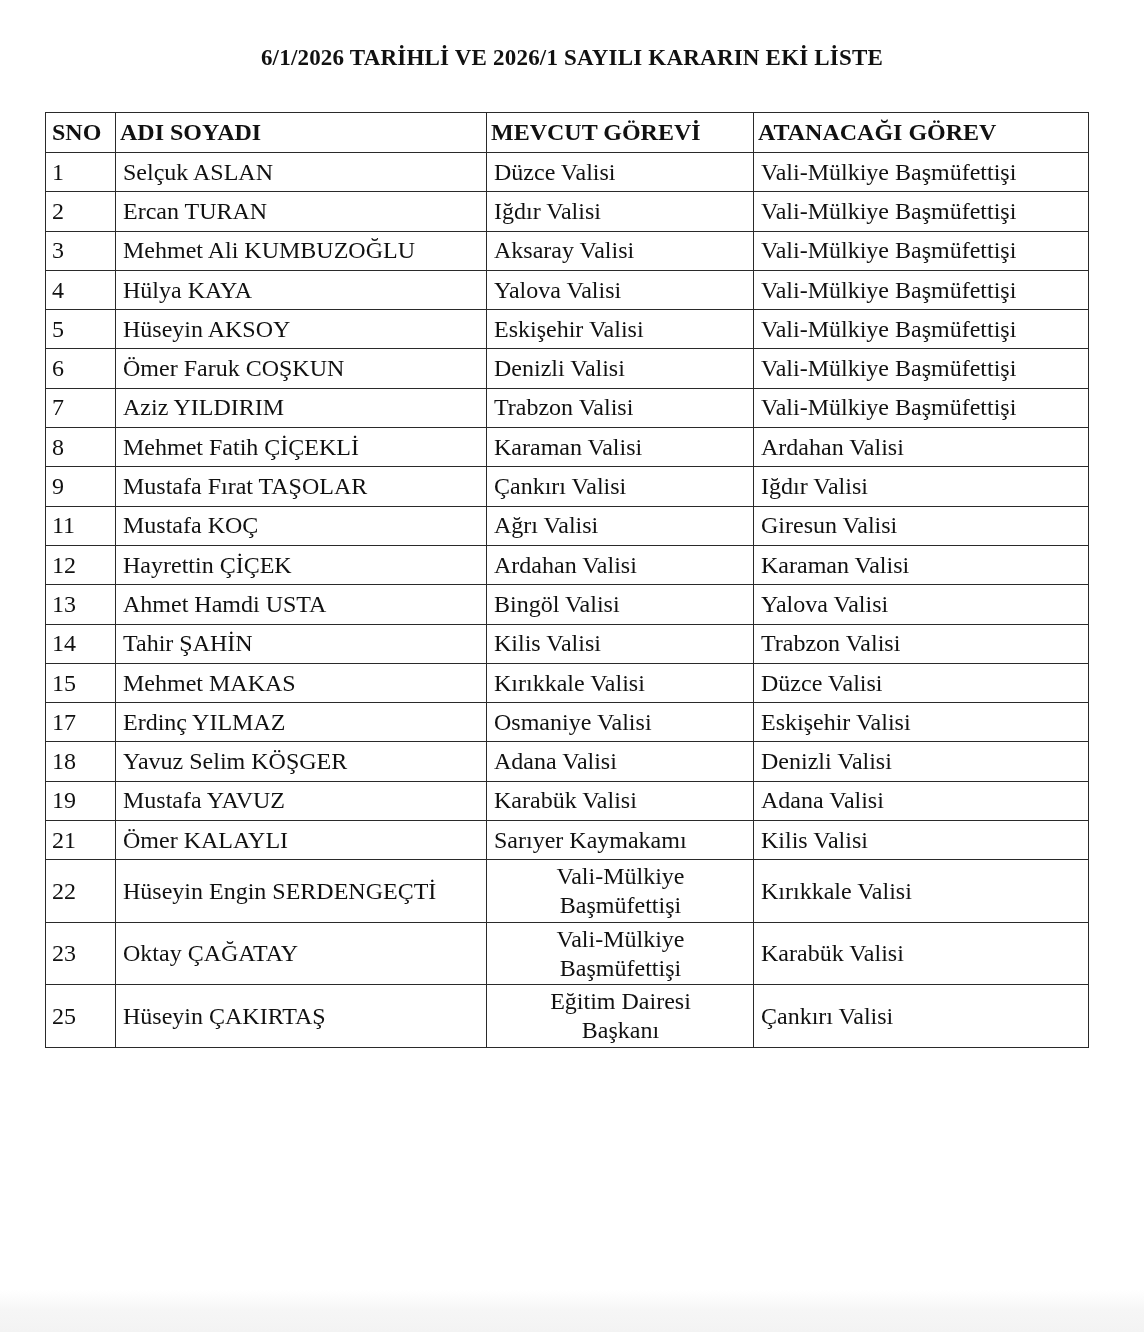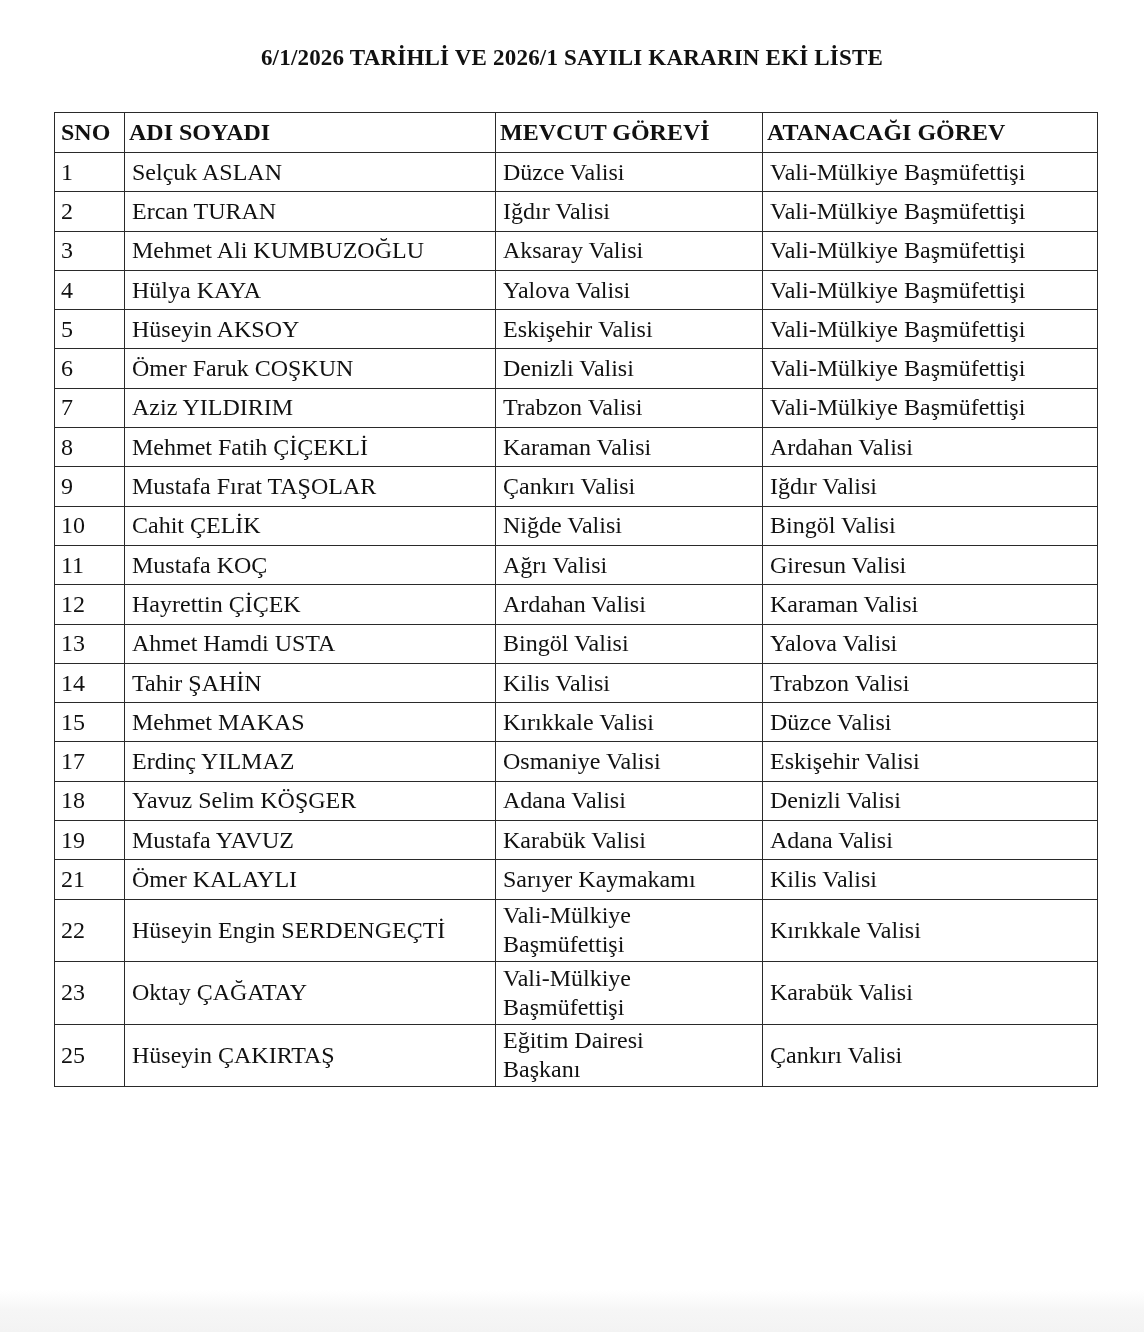--- a/index.html
+++ b/index.html
@@ -24,21 +24,21 @@
       width: 1144px;
       text-align: center;
       font-weight: bold;
       font-size: 23px;
       letter-spacing: 0.2px;
       line-height: 32px;
     }
     table.list {
       position: absolute;
       top: 112px;
-      left: 54px;
+      left: 45px;
       width: 1043px;
       border-collapse: collapse;
       table-layout: fixed;
       padding-left: 30px;
     }
     table.list col.c-sno { width: 70px; }
     table.list col.c-name { width: 371px; }
     table.list col.c-cur { width: 267px; }
     table.list col.c-new { width: 335px; }
     table.list th, table.list td {
@@ -62,21 +62,21 @@
       height: 39.3px;
     }
     table.list tr.double td { height: 62.5px; }
     table.list td.sno { padding-left: 6px; }
     table.list td.cur.wrap {
       white-space: normal;
       line-height: 29px;
       padding-top: 0;
       padding-bottom: 0;
     }
-    .cur-line { display: block; }
+    .cur-line { display: block; text-align: center; }
   </style>
 </head>
 <body>
 
 <div class="page">
   <h1 class="doc-title">6/1/2026 TARİHLİ VE 2026/1 SAYILI KARARIN EKİ LİSTE</h1>
 
   <table class="list">
     <colgroup>
       <col class="c-sno">
@@ -141,26 +141,20 @@
           <td>Karaman Valisi</td>
           <td>Ardahan Valisi</td>
         </tr>
       <tr>
           <td class="sno">9</td>
           <td>Mustafa Fırat TAŞOLAR</td>
           <td>Çankırı Valisi</td>
           <td>Iğdır Valisi</td>
         </tr>
       <tr>
-          <td class="sno">10</td>
-          <td>Cahit ÇELİK</td>
-          <td>Niğde Valisi</td>
-          <td>Bingöl Valisi</td>
-        </tr>
-      <tr>
           <td class="sno">11</td>
           <td>Mustafa KOÇ</td>
           <td>Ağrı Valisi</td>
           <td>Giresun Valisi</td>
         </tr>
       <tr>
           <td class="sno">12</td>
           <td>Hayrettin ÇİÇEK</td>
           <td>Ardahan Valisi</td>
           <td>Karaman Valisi</td>

